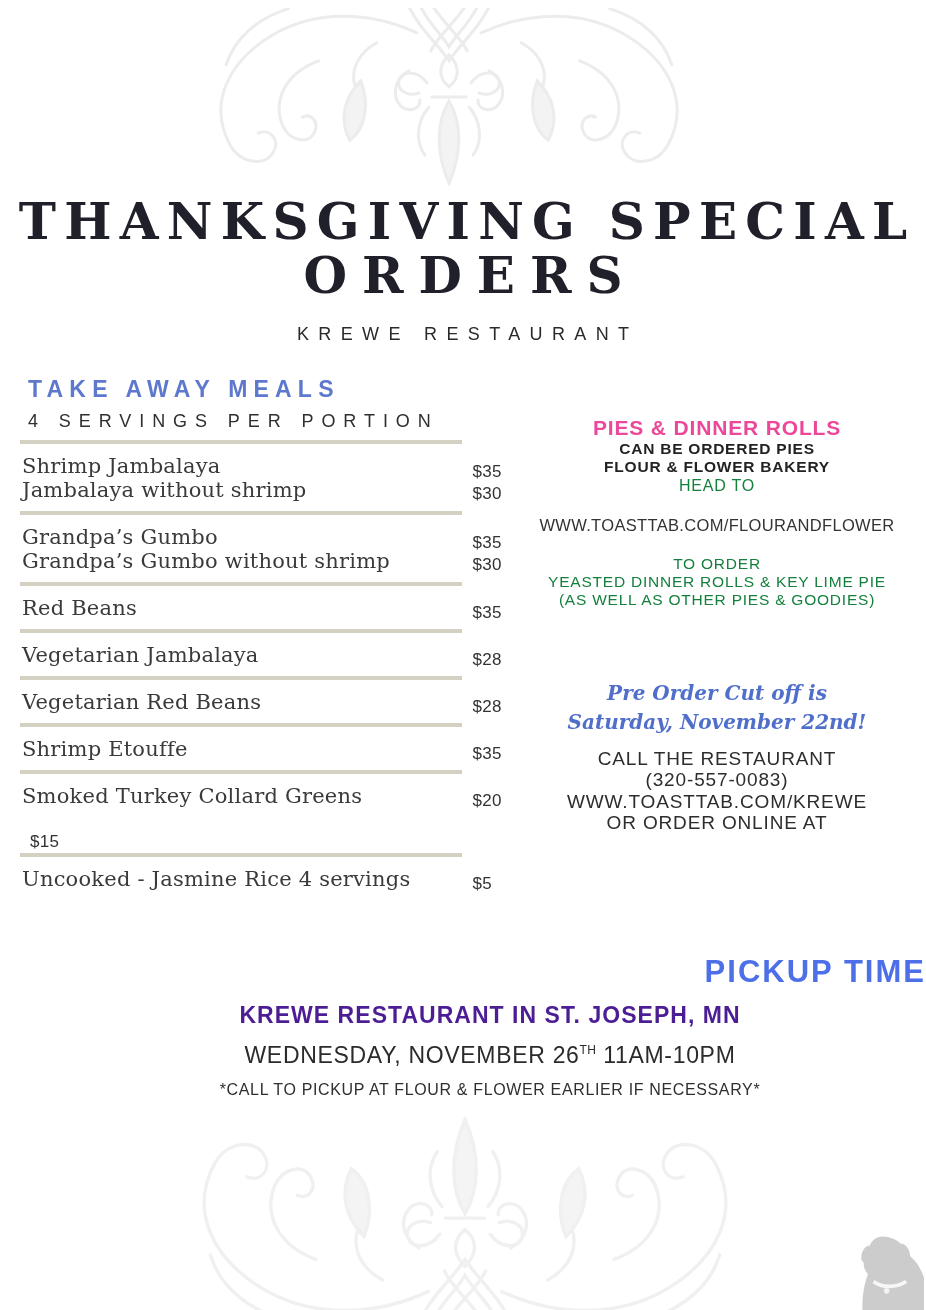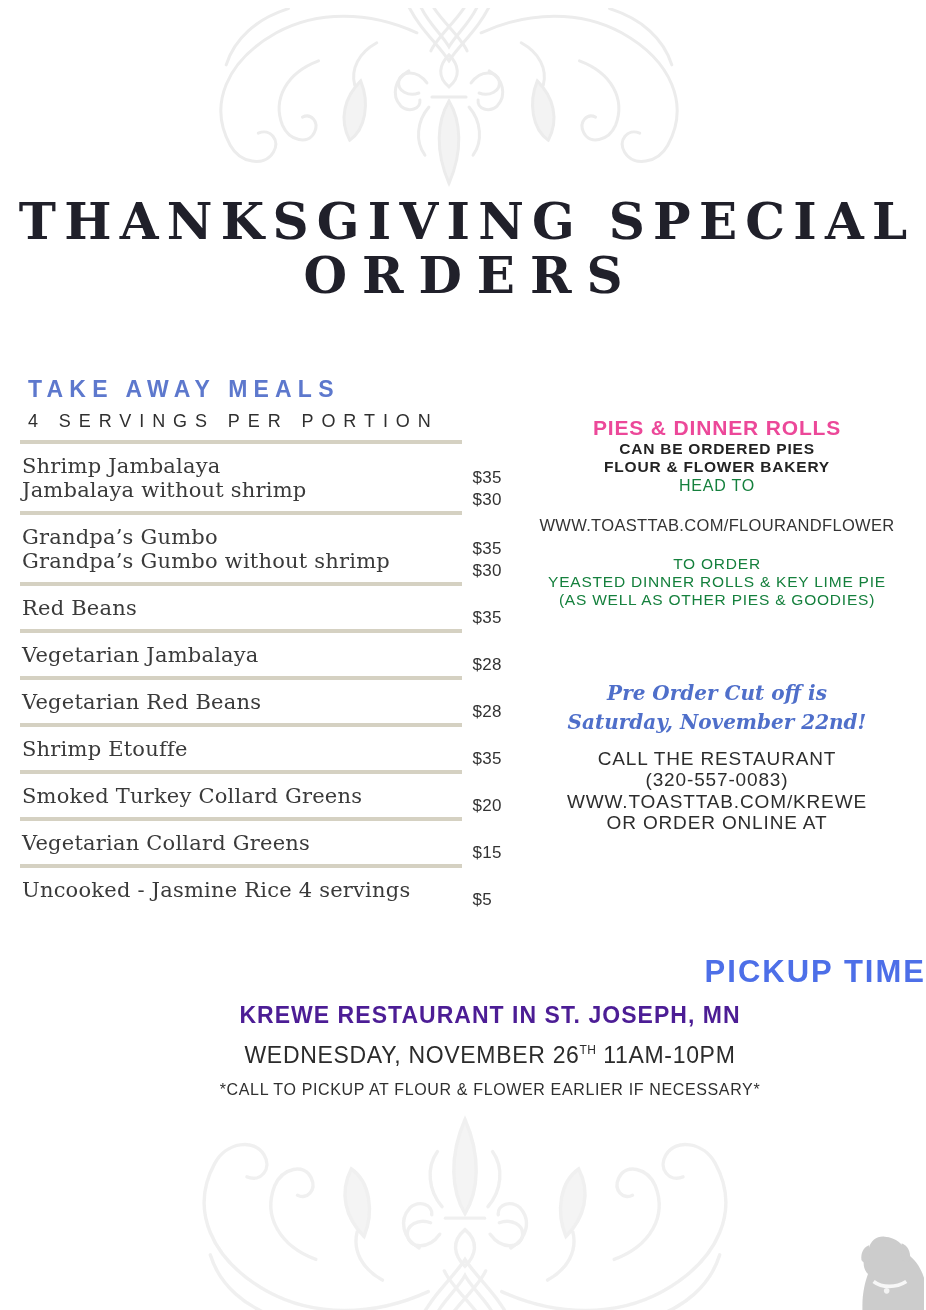--- a/index.html
+++ b/index.html
@@ -33,21 +33,21 @@
   
   .menu-col { position:absolute; top:368px; left:20px; width:496px; }
   .menu-heading {
     color:#5d78cd; font-size:23px; font-weight:600;
     letter-spacing:.27em; margin-left:8px; line-height:1.2;
   }
   .menu-subheading {
     color:#2f2f2f; font-size:18px; font-weight:500;
     letter-spacing:.44em; margin:7px 0 9px 8px; line-height:1.15; white-space:nowrap;
   }
-  .menu-row { display:flex; align-items:flex-end; }
+  .menu-row { display:flex; align-items:center; }
   .row-main {
     width:447px; border-top:4px solid #d5d1c2;
     padding:10px 0 9px 2px;
   }
   .item-line {
     font-family:"DejaVu Serif", serif; font-size:21px; color:#3a3a3a;
     line-height:24px; letter-spacing:.01em;
   }
   .row-price { width:44px; margin-left:10px; padding-top:14px; }
   .price-line { font-size:17px; color:#333; line-height:22px; letter-spacing:.02em; }
@@ -99,20 +99,21 @@
         <path d="M120,6 C88,16 66,36 58,62"></path>
         <path d="M208,40 C190,50 182,66 186,82"></path>
       </g>
       <use href="#fl-left" transform="translate(560,0) scale(-1,1)"></use>
     </g>
   </svg>
 
   <div class="title-block">
     <div class="title-line1">THANKSGIVING SPECIAL</div>
     <div class="title-line2">ORDERS</div>
+    <div class="subtitle">KREWE RESTAURANT</div>
   </div>
 
   <div class="menu-col">
     <div class="menu-heading">TAKE AWAY MEALS</div>
     <div class="menu-subheading">4 SERVINGS PER PORTION</div>
     <div>
         <div class="menu-row">
           <div class="row-main">
             <div class="item-line">Shrimp Jambalaya</div>
             <div class="item-line">Jambalaya without shrimp</div>
@@ -166,23 +167,20 @@
         </div>
         <div class="menu-row">
           <div class="row-main">
             <div class="item-line">Smoked Turkey Collard Greens</div>
           </div>
           <div class="row-price">
             <div class="price-line">$20</div>
           </div>
         </div>
         <div class="menu-row">
-          <div class="row-main">
-            <div class="item-line">Vegetarian Collard Greens</div>
-          </div>
           <div class="row-price">
             <div class="price-line">$15</div>
           </div>
         </div>
         <div class="menu-row">
           <div class="row-main">
             <div class="item-line">Uncooked - Jasmine Rice 4 servings</div>
           </div>
           <div class="row-price">
             <div class="price-line">$5</div>

